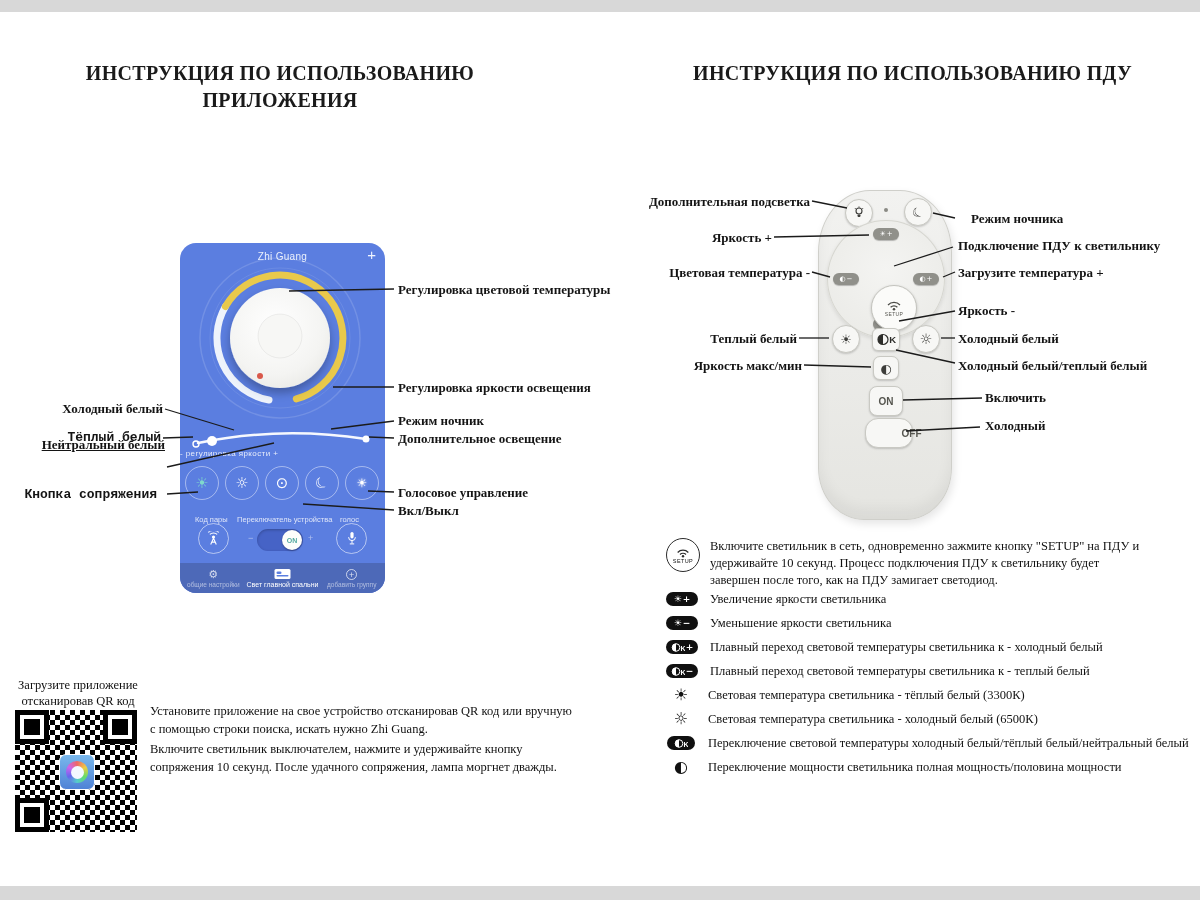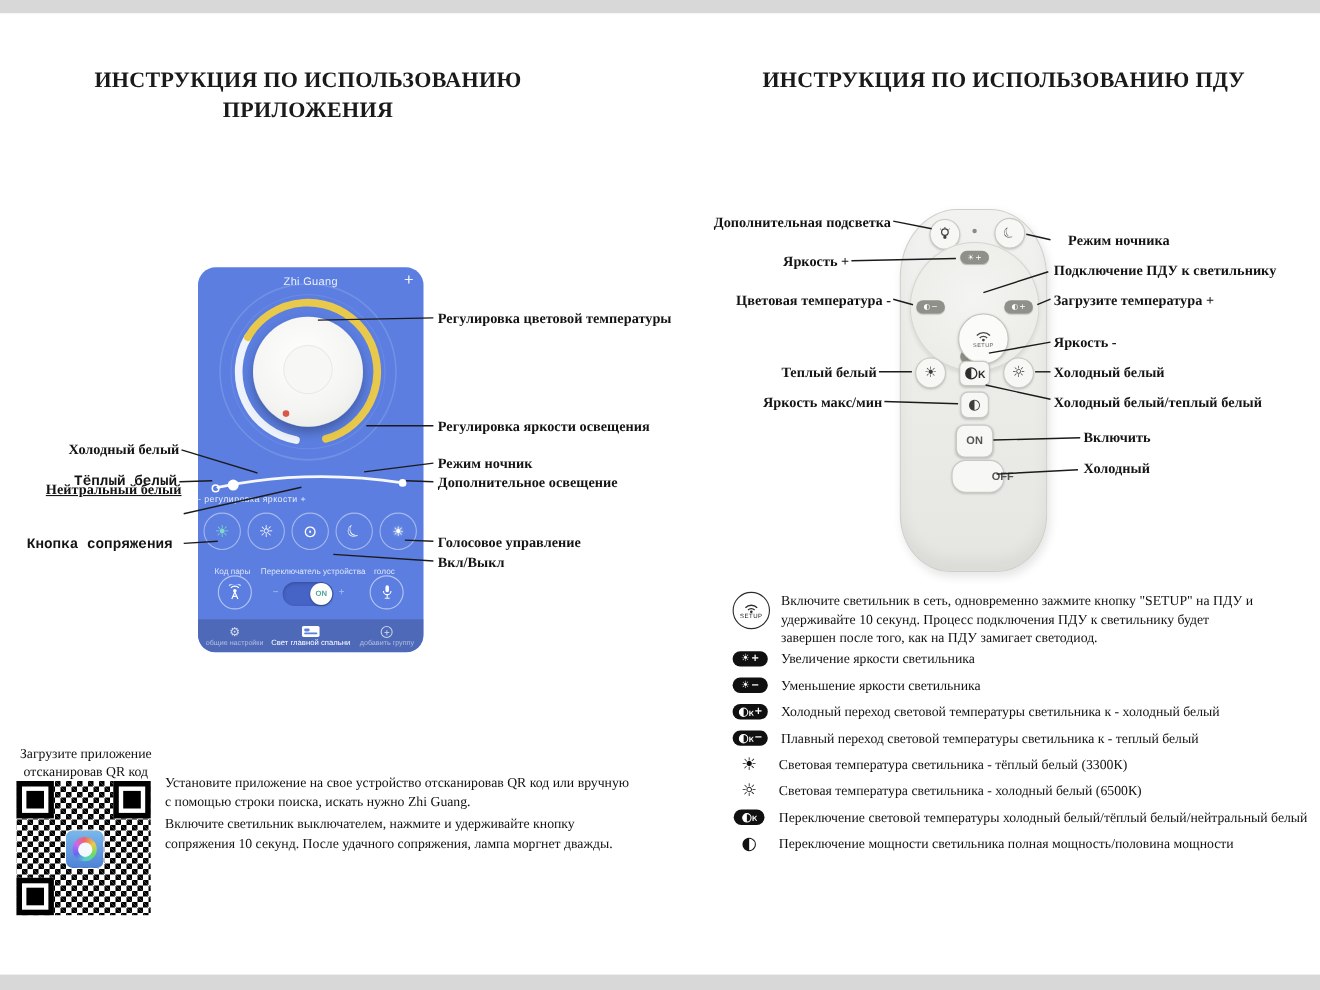--- a/index.html
+++ b/index.html
@@ -327,21 +327,21 @@
       <span class="legend-ic">
           <span class="pill-ic">
             <svg width="14" height="11" viewBox="0 0 14 11">
               <circle cx="5" cy="5.5" r="3.8" fill="none" stroke="#fff" stroke-width="1"></circle>
               <path d="M5 1.7 a3.8 3.8 0 0 0 0 7.6 z" fill="#fff"></path>
               <text x="9.6" y="8.6" font-size="7" font-weight="bold" fill="#fff" font-family="Liberation Sans,sans-serif">K</text>
             </svg>
             <span class="pill-sign">+</span>
           </span>
         </span>
-      <span class="legend-txt">Холодный переход световой температуры светильника к - холодный белый</span>
+      <span class="legend-txt">Плавный переход световой температуры светильника к - холодный белый</span>
     </div>
     <div class="legend-row">
       <span class="legend-ic">
           <span class="pill-ic">
             <svg width="14" height="11" viewBox="0 0 14 11">
               <circle cx="5" cy="5.5" r="3.8" fill="none" stroke="#fff" stroke-width="1"></circle>
               <path d="M5 1.7 a3.8 3.8 0 0 0 0 7.6 z" fill="#fff"></path>
               <text x="9.6" y="8.6" font-size="7" font-weight="bold" fill="#fff" font-family="Liberation Sans,sans-serif">K</text>
             </svg>
             <span class="pill-sign">−</span>

